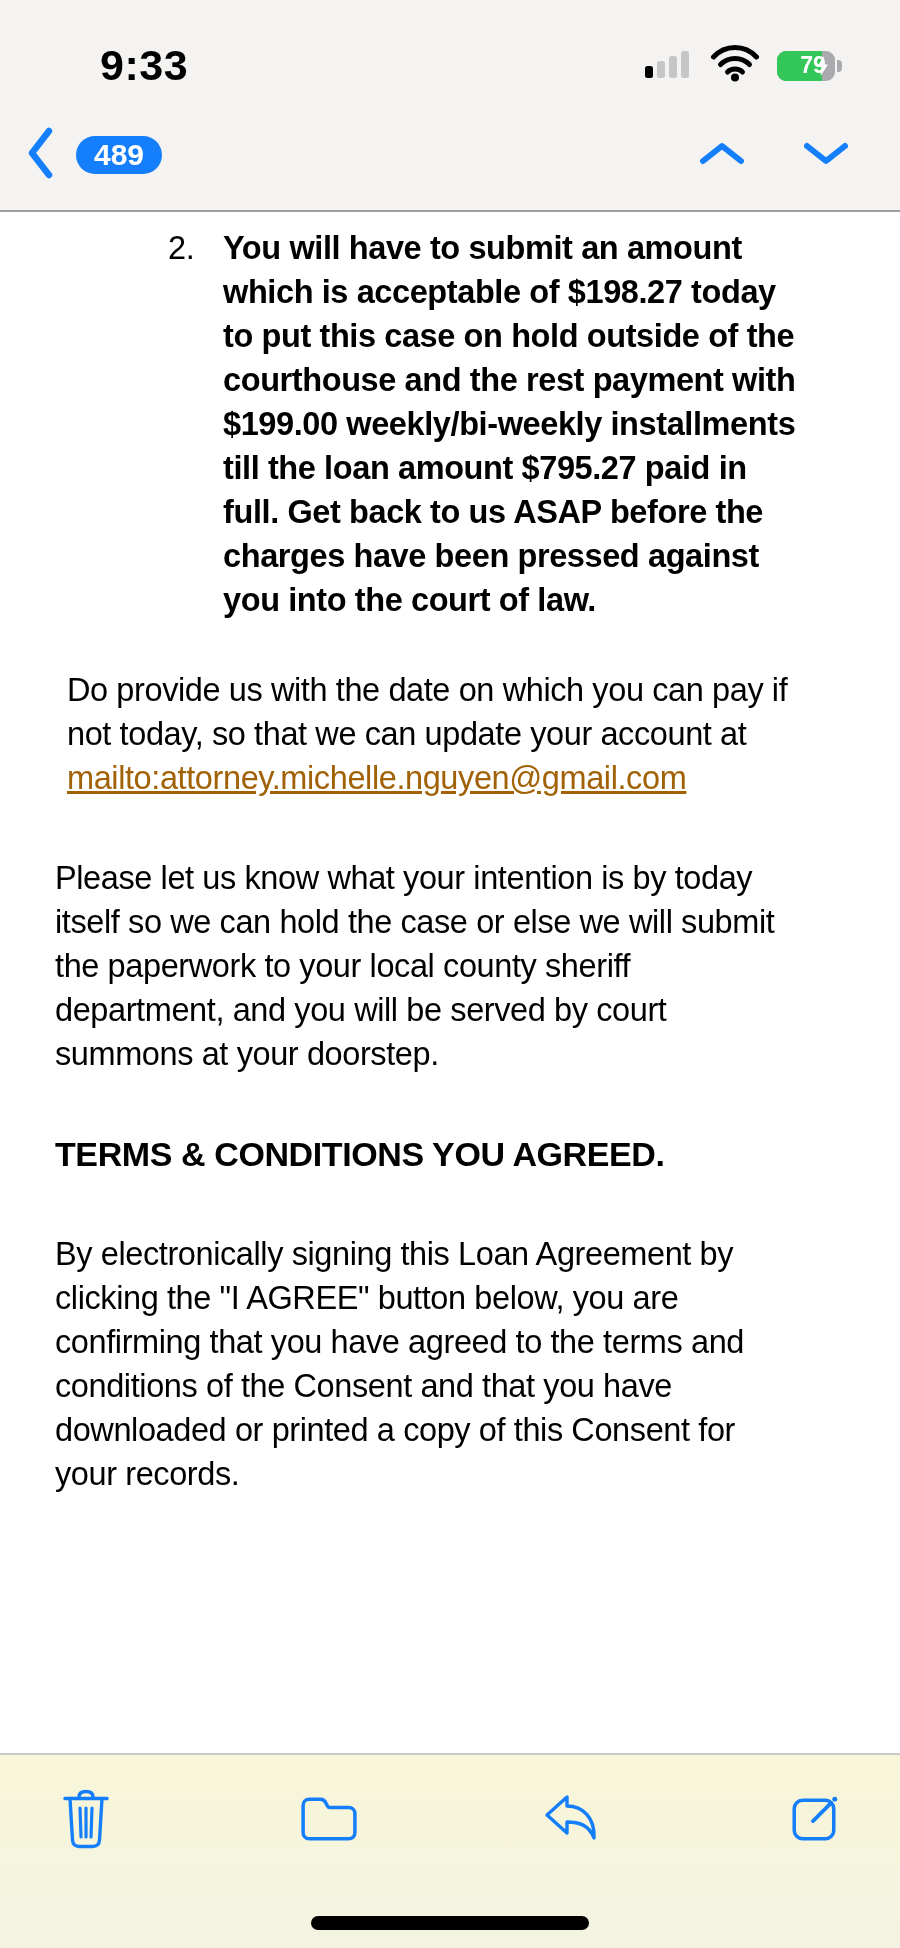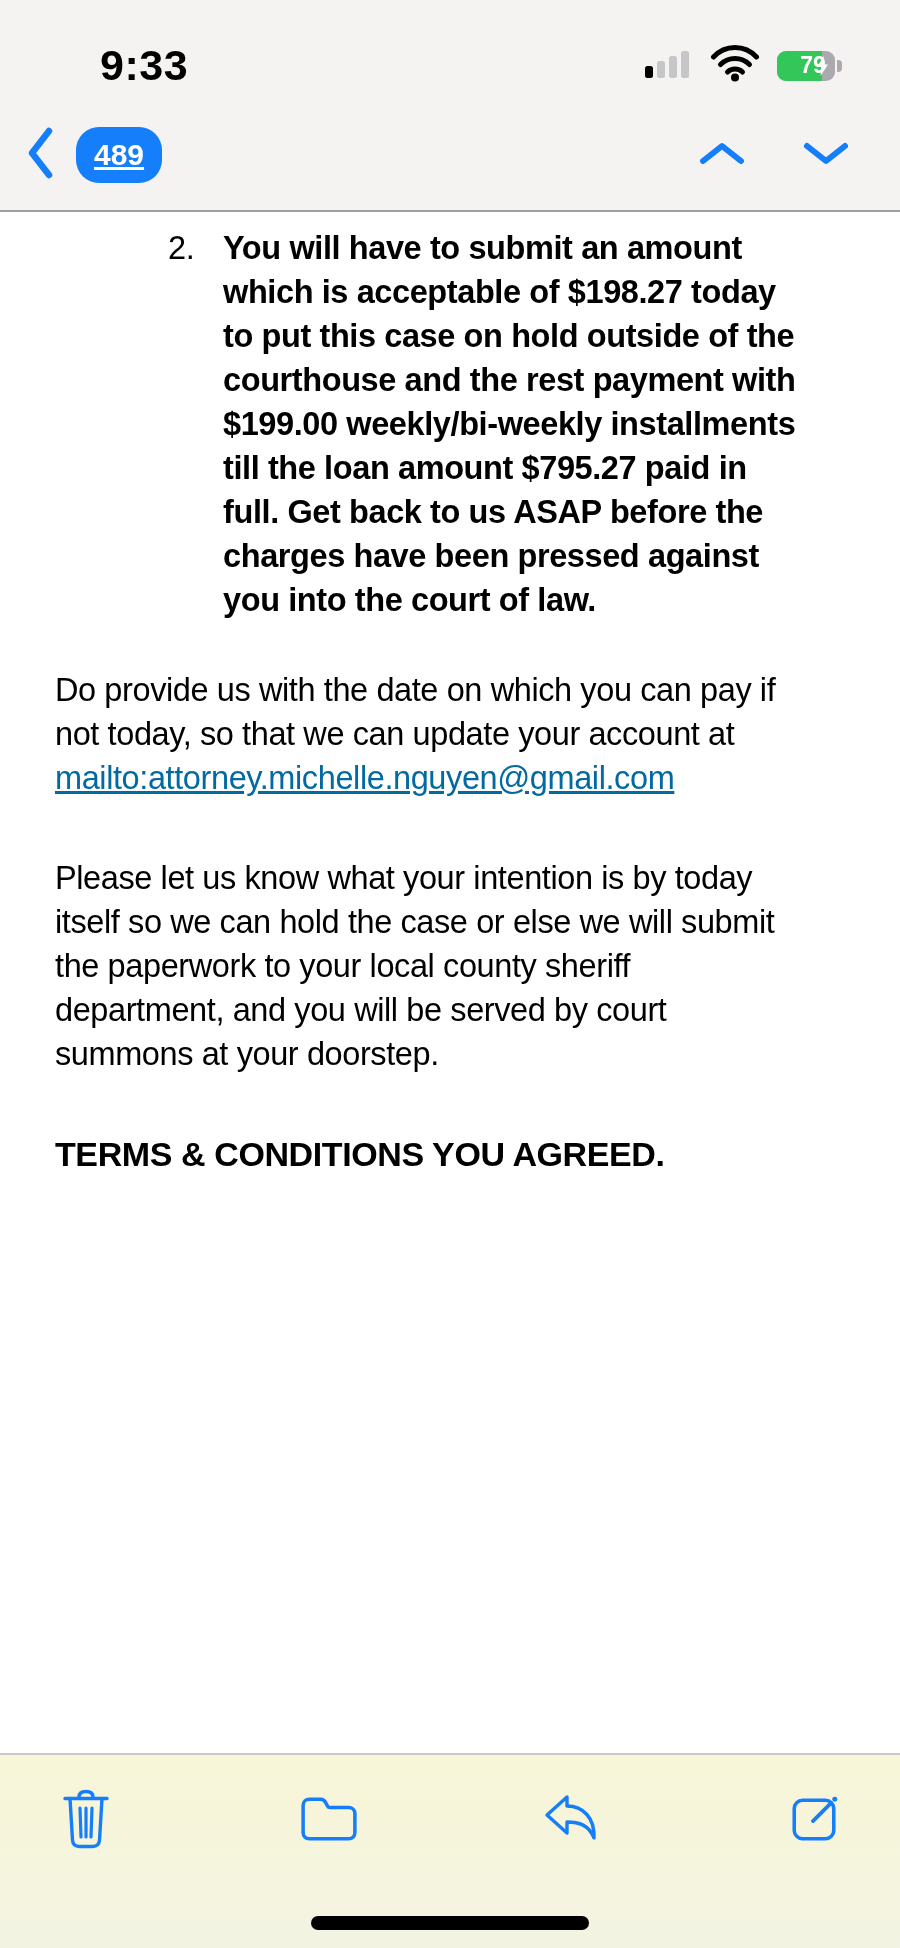--- a/index.html
+++ b/index.html
@@ -31,37 +31,37 @@
   .batt-bolt { position:absolute; left:38px; top:4px; }
   .batt-nub { width:5px; height:12px; background:#a9a9ae; border-radius:0 4px 4px 0; margin-left:2px; }
   
   .navbar {
     height:112px; background:#f4f3f1; position:relative;
     display:flex; align-items:center; padding:0 52px 0 26px;
     border-bottom:2px solid #9e9ea1;
   }
   .back-btn { display:flex; align-items:center; gap:22px; }
   .badge {
-    min-width:84px; height:56px; border-radius:23px; padding:0 18px;
+    min-width:84px; height:38px; border-radius:23px; padding:0 18px;
     display:flex; align-items:center; justify-content:center;
-    color:#fff; font-size:30px; font-weight:bold;text-decoration:underline;
+    color:#fff; font-size:30px; font-weight:bold;
   }
   .nav-title {
     position:absolute; left:50%; top:50%; transform:translate(-50%,-50%);
     font-size:44px; font-weight:bold; white-space:nowrap; letter-spacing:-0.5px;
   }
   .nav-right { margin-left:auto; display:flex; align-items:center; gap:60px; }
   
   .content { background:#fff; padding:14px 55px 0 55px; }
   .body-text { font-size:32.5px; line-height:44px; letter-spacing:-0.4px; white-space:pre; }
   .list-row { display:flex; margin-left:113px; }
   .li-num { width:55px; flex:none; font-size:32.5px; line-height:44px; }
   .li-text { font-weight:bold; }
   .para { margin-top:56px; }
-  .para-first { margin-top:46px; }
+  .para-first { margin-top:46px;margin-left:12px; }
   .mail-link { text-decoration:underline; }
   .heading { font-weight:bold; font-size:34px; }
   
   .toolbar {
     position:absolute; left:0; right:0; bottom:0; height:195px;
     background:linear-gradient(180deg,#f7f6d8 0%,#f6f5dc 45%,#f3f3e3 100%);
     border-top:2px solid #c9c9cc;
     padding:34px 56px 0 56px;
   }
   .toolbar-row { display:flex; align-items:flex-start; justify-content:space-between; }
@@ -146,31 +146,37 @@
 courthouse and the rest payment with
 $199.00 weekly/bi-weekly installments
 till the loan amount $795.27 paid in
 full. Get back to us ASAP before the
 charges have been pressed against
 you into the court of law.</span>
     </div>
 
     <div class="para para-first body-text"><span>Do provide us with the date on which you can pay if
 not today, so that we can update your account at
-</span><a class="mail-link" style="color:#0369a1" href="#">mailto:attorney.michelle.nguyen@gmail.com</a></div>
+</span><a class="mail-link" style="color:#a16207" href="#">mailto:attorney.michelle.nguyen@gmail.com</a></div>
 
     <div class="para body-text">Please let us know what your intention is by today
 itself so we can hold the case or else we will submit
 the paperwork to your local county sheriff
 department, and you will be served by court
 summons at your doorstep.</div>
 
 
     <div class="para body-text heading">TERMS &amp; CONDITIONS YOU AGREED.</div>
 
+    <div class="para body-text">By electronically signing this Loan Agreement by
+clicking the "I AGREE" button below, you are
+confirming that you have agreed to the terms and
+conditions of the Consent and that you have
+downloaded or printed a copy of this Consent for
+your records.</div>
   </div>
 
   <div class="toolbar">
     <div class="toolbar-row">
       <button class="tool-btn">
         <span>
           <svg width="52" height="60" viewBox="0 0 52 60">
             <path d="M19 8 C19 3.5 22 2.5 26 2.5 C30 2.5 33 3.5 33 8" fill="none" stroke="#147efb" stroke-width="3.4" stroke-linecap="round"></path>
             <path d="M5 9.5 L47 9.5" fill="none" stroke="#147efb" stroke-width="3.4" stroke-linecap="round"></path>
             <path d="M10 9.5 L12.5 51 C12.8 55.5 15 57.5 19.5 57.5 L32.5 57.5 C37 57.5 39.2 55.5 39.5 51 L42 9.5" fill="none" stroke="#147efb" stroke-width="3.4" stroke-linecap="round" stroke-linejoin="round"></path>

